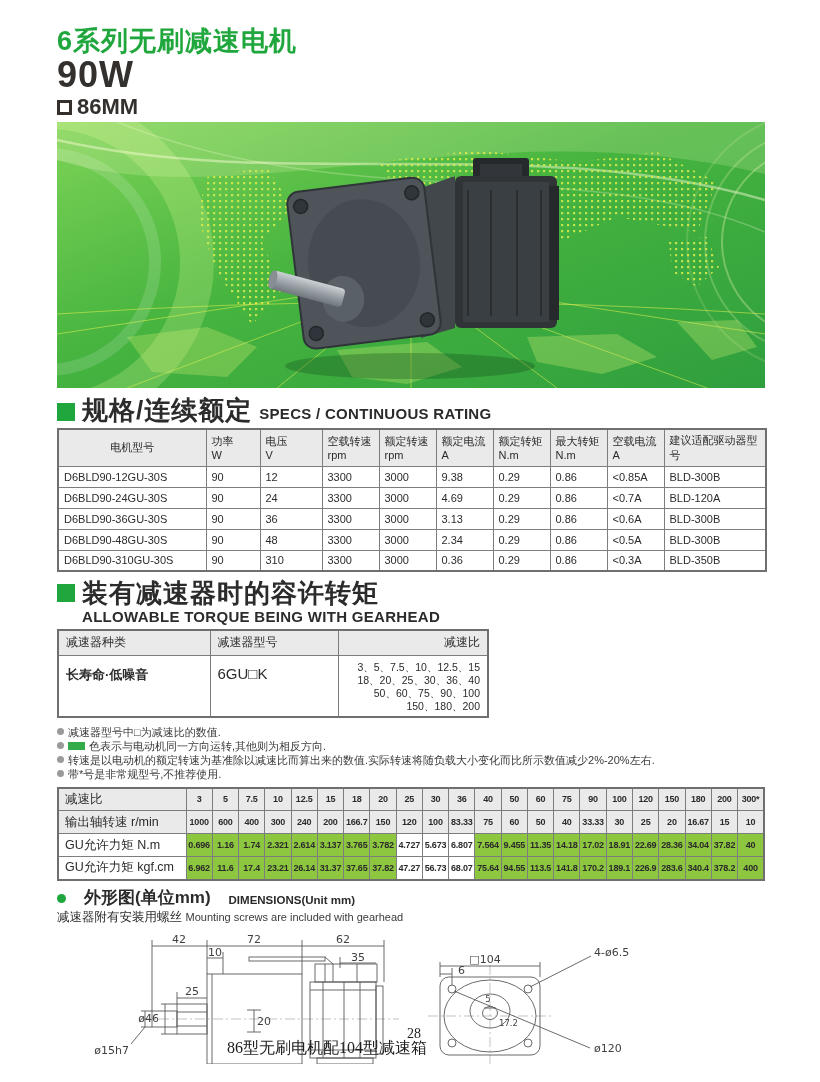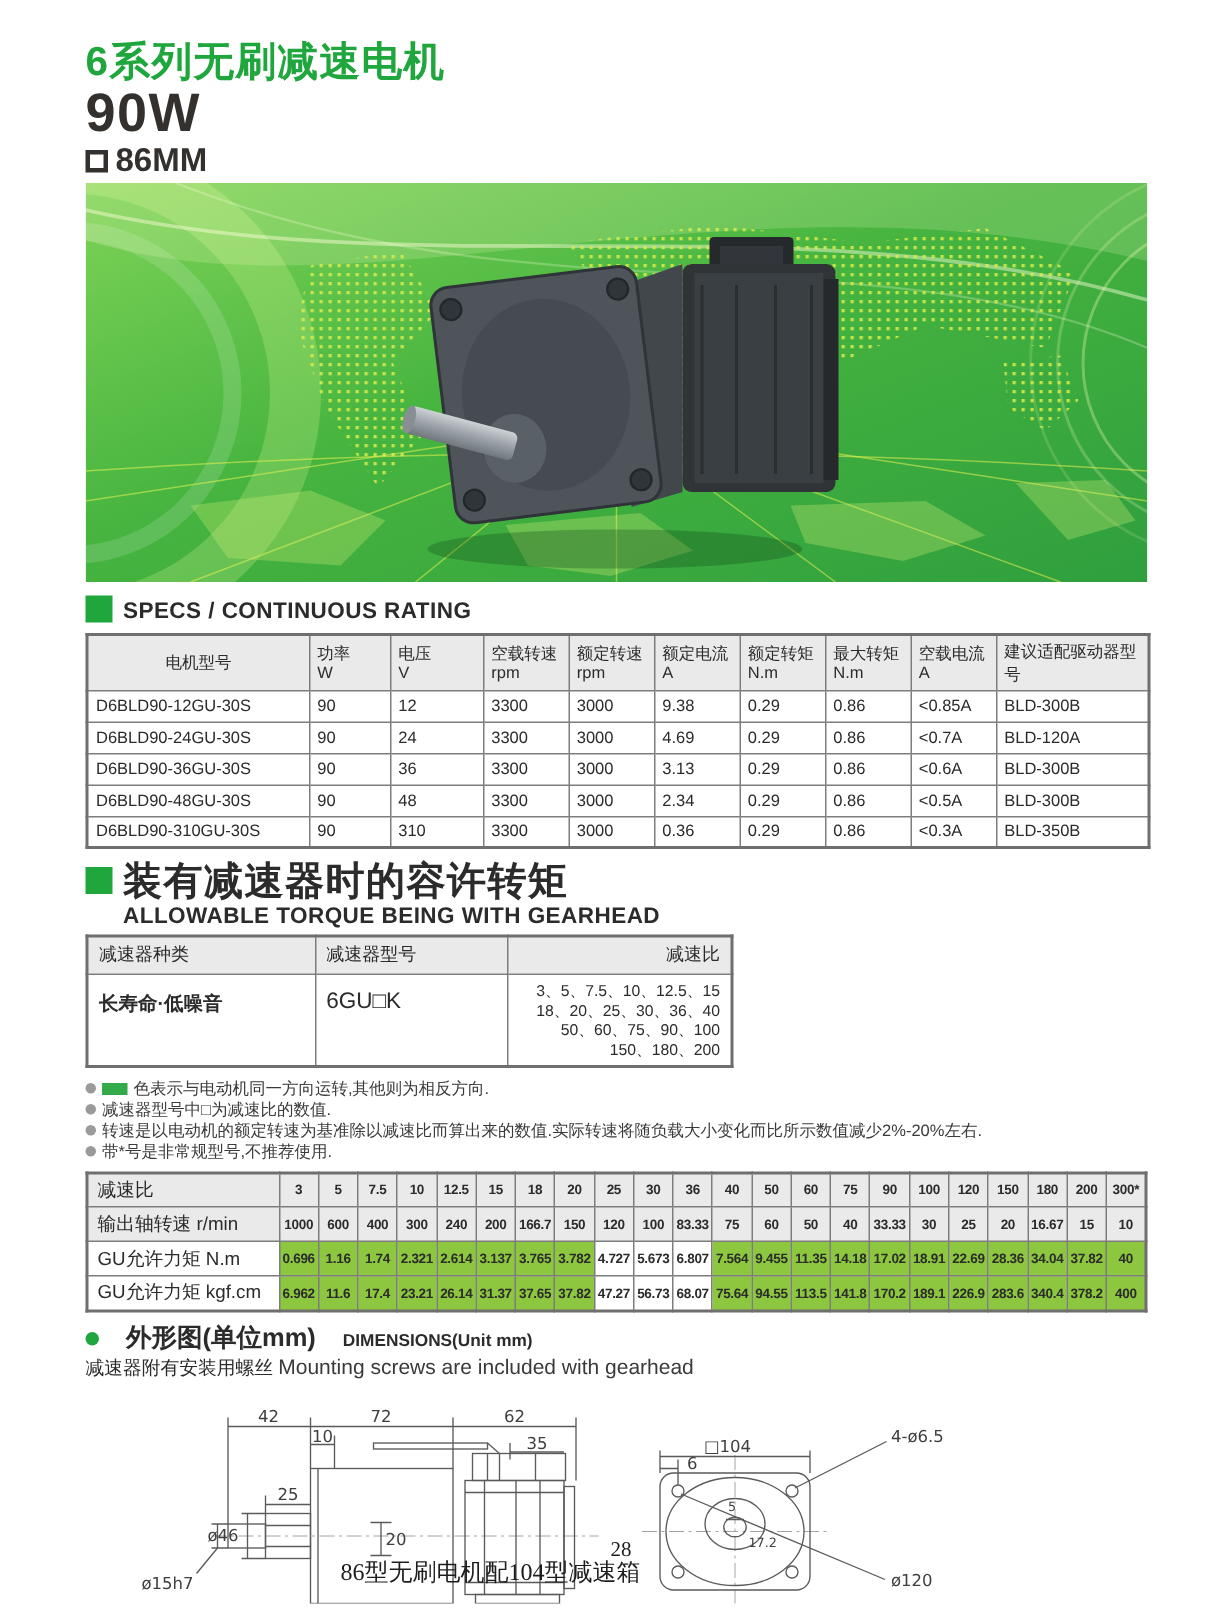--- a/index.html
+++ b/index.html
@@ -71,22 +71,22 @@
   .ratio tr.torque td.lbl{background:#fff;}
   .ratio td.green{background:var(--cellgreen);}
   col.r-lbl{width:128px;}
 
   
   .dim-h{display:flex;align-items:flex-end;gap:18px;margin:8px 0 0;}
   .dim-dot{width:9px;height:9px;border-radius:50%;background:var(--green);margin-bottom:4px;flex:0 0 auto;}
   .dim-cn{font-size:17px;font-weight:bold;line-height:18px;}
   .dim-en{font-size:11.5px;font-weight:bold;margin-bottom:1px;}
   .dim-sub{font-size:12.5px;margin-top:2px;}
-  .dim-sub .en{font-size:14px;color:#3a3a3a;}
-  .drawings{margin-top:16px;}
+  .dim-sub .en{font-size:11px;color:#3a3a3a;}
+  .drawings{margin-top:6px;}
   .drawings svg{display:block;}
   .drawings text{font-size:11px;fill:#3f3f3f;font-family:"DejaVu Sans","Liberation Sans",sans-serif;}
   .drawings text.small{font-size:8.5px;}
 
   
   .footer-note{position:absolute;left:227px;top:1038px;font-family:"Liberation Serif","DejaVu Serif",serif;
                font-size:16px;color:#1d1d1d;}
   .page-num{position:absolute;left:407px;top:1026px;font-family:"Liberation Serif","DejaVu Serif",serif;
             font-size:14px;color:#1d1d1d;}
 </style>
@@ -182,20 +182,21 @@
             <rect x="-40" y="118" width="74" height="19" rx="4" fill="url(#shaftGrad)"></rect>
             <ellipse cx="-39" cy="127.5" rx="4" ry="9.5" fill="#878e94"></ellipse>
           </g>
         </g>
       </g>
     </svg>
   </div>
 
   <div class="sec-h">
     <span class="sec-sq"></span>
+    <span class="sec-cn">规格/连续额定</span>
     <span class="sec-en">SPECS / CONTINUOUS RATING</span>
   </div>
 
   <table class="specs">
     <colgroup>
       <col class="c-model">
         <col class="c-pow">
         <col class="c-volt">
       <col class="c-mid">
         <col class="c-mid">
@@ -342,26 +343,26 @@
           <div>50、60、75、90、100</div>
           <div>150、180、200</div>
         </td>
       </tr>
     </tbody>
   </table>
 
   <div class="notes">
       <div class="note">
         <span class="dot"></span>
-        <span class="swatch"></span>
-        <span>色表示与电动机同一方向运转,其他则为相反方向.</span>
+        <span>减速器型号中□为减速比的数值.</span>
       </div>
       <div class="note">
         <span class="dot"></span>
-        <span>减速器型号中□为减速比的数值.</span>
+        <span class="swatch"></span>
+        <span>色表示与电动机同一方向运转,其他则为相反方向.</span>
       </div>
       <div class="note">
         <span class="dot"></span>
         <span>转速是以电动机的额定转速为基准除以减速比而算出来的数值.实际转速将随负载大小变化而比所示数值减少2%-20%左右.</span>
       </div>
       <div class="note">
         <span class="dot"></span>
         <span>带*号是非常规型号,不推荐使用.</span>
       </div>
     </div>

